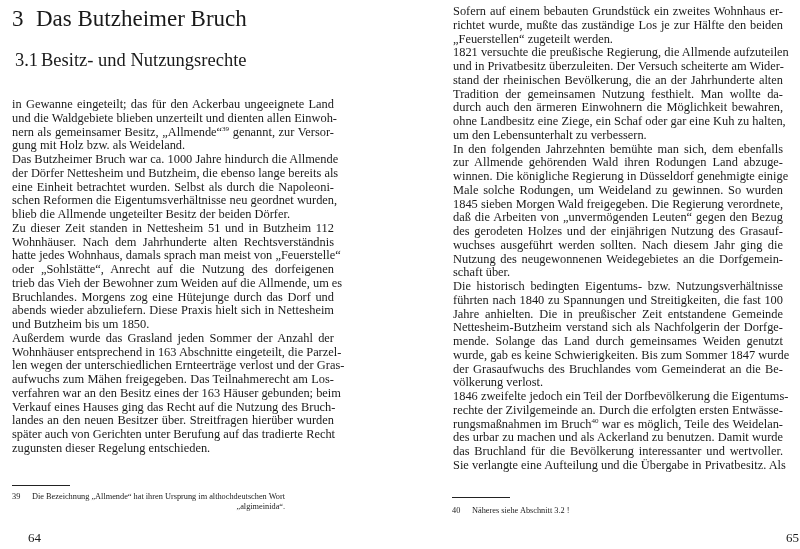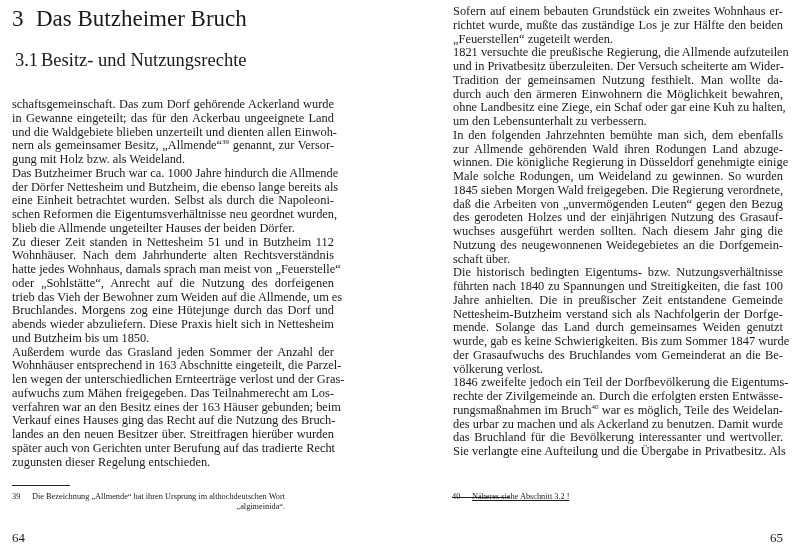--- a/index.html
+++ b/index.html
@@ -17,47 +17,46 @@
   .right-body { left: 53px; top: 5px; width: 330px; }
   .line { display: block; white-space: nowrap; text-align: justify; text-align-last: justify; height: 13.75px; overflow: visible; }
   .line.last { text-align-last: left; }
   sup.fn { font-size: 7px; vertical-align: 5px; line-height: 0; }
   .fn-rule { position: absolute; height: 1px; background: #222; }
   .left-rule { left: 12px; top: 485px; width: 58px; }
   .right-rule { left: 52px; top: 497px; width: 58px; }
   .footnote { position: absolute; font-size: 8.3px; line-height: 10px; white-space: nowrap; }
   .footnote .fn-num { display: inline-block; width: 20px; }
   .left-footnote { left: 12px; top: 492px; }
-  .right-footnote { left: 52px; top: 492px; text-decoration: underline; }
+  .right-footnote { left: 52px; top: 506px; }
   .footnote .cont { padding-left: 20px; display: block; text-align: right; }
-  .page-number { position: absolute; font-size: 13px; }
+  .page-number { position: absolute; font-size: 13px; margin-left: 16px; }
   .left-pn { left: 12px; top: 530px; }
   .right-pn { left: 370px; top: 530px; }
 </style>
 </head>
 <body>
 
 <div class="page page-left">
   <div class="chapter-heading">
     <span class="num">3</span><span>Das Butzheimer Bruch</span>
   </div>
   <div class="section-heading">
     <span class="num">3.1</span><span>Besitz- und Nutzungsrechte</span>
   </div>
   <div class="body-text left-body" id="left-body">
-      <span class="line"><span>schaftsgemeinschaft. Das zum Dorf gehörende Ackerland wurde</span></span>
       <span class="line"><span>in Gewanne eingeteilt; das für den Ackerbau ungeeignete Land</span></span>
       <span class="line"><span>und die Waldgebiete blieben unzerteilt und dienten allen Einwoh-</span></span>
       <span class="line"><span>nern als gemeinsamer Besitz, „Allmende“</span><sup class="fn">39</sup><span> genannt, zur Versor-</span></span>
       <span class="line last"><span>gung mit Holz bzw. als Weideland.</span></span>
       <span class="line"><span>Das Butzheimer Bruch war ca. 1000 Jahre hindurch die Allmende</span></span>
       <span class="line"><span>der Dörfer Nettesheim und Butzheim, die ebenso lange bereits als</span></span>
       <span class="line"><span>eine Einheit betrachtet wurden. Selbst als durch die Napoleoni-</span></span>
       <span class="line"><span>schen Reformen die Eigentumsverhältnisse neu geordnet wurden,</span></span>
-      <span class="line last"><span>blieb die Allmende ungeteilter Hauses der beiden Dörfer.</span></span>
+      <span class="line last"><span>blieb die Allmende ungeteilter Besitz der beiden Dörfer.</span></span>
       <span class="line"><span>Zu dieser Zeit standen in Nettesheim 51 und in Butzheim 112</span></span>
       <span class="line"><span>Wohnhäuser. Nach dem Jahrhunderte alten Rechtsverständnis</span></span>
       <span class="line"><span>hatte jedes Wohnhaus, damals sprach man meist von „Feuerstelle“</span></span>
       <span class="line"><span>oder „Sohlstätte“, Anrecht auf die Nutzung des dorfeigenen</span></span>
       <span class="line"><span>trieb das Vieh der Bewohner zum Weiden auf die Allmende, um es</span></span>
       <span class="line"><span>Bruchlandes. Morgens zog eine Hütejunge durch das Dorf und</span></span>
       <span class="line"><span>abends wieder abzuliefern. Diese Praxis hielt sich in Nettesheim</span></span>
       <span class="line last"><span>und Butzheim bis um 1850.</span></span>
       <span class="line"><span>Außerdem wurde das Grasland jeden Sommer der Anzahl der</span></span>
       <span class="line"><span>Wohnhäuser entsprechend in 163 Abschnitte eingeteilt, die Parzel-</span></span>
@@ -77,20 +76,21 @@
   <div class="page-number left-pn">64</div>
 </div>
 
 <div class="page page-right">
   <div class="body-text right-body" id="right-body">
       <span class="line"><span>Sofern auf einem bebauten Grundstück ein zweites Wohnhaus er-</span></span>
       <span class="line"><span>richtet wurde, mußte das zuständige Los je zur Hälfte den beiden</span></span>
       <span class="line last"><span>„Feuerstellen“ zugeteilt werden.</span></span>
       <span class="line"><span>1821 versuchte die preußische Regierung, die Allmende aufzuteilen</span></span>
       <span class="line"><span>und in Privatbesitz überzuleiten. Der Versuch scheiterte am Wider-</span></span>
+      <span class="line"><span>stand der rheinischen Bevölkerung, die an der Jahrhunderte alten</span></span>
       <span class="line"><span>Tradition der gemeinsamen Nutzung festhielt. Man wollte da-</span></span>
       <span class="line"><span>durch auch den ärmeren Einwohnern die Möglichkeit bewahren,</span></span>
       <span class="line"><span>ohne Landbesitz eine Ziege, ein Schaf oder gar eine Kuh zu halten,</span></span>
       <span class="line last"><span>um den Lebensunterhalt zu verbessern.</span></span>
       <span class="line"><span>In den folgenden Jahrzehnten bemühte man sich, dem ebenfalls</span></span>
       <span class="line"><span>zur Allmende gehörenden Wald ihren Rodungen Land abzuge-</span></span>
       <span class="line"><span>winnen. Die königliche Regierung in Düsseldorf genehmigte einige</span></span>
       <span class="line"><span>Male solche Rodungen, um Weideland zu gewinnen. So wurden</span></span>
       <span class="line"><span>1845 sieben Morgen Wald freigegeben. Die Regierung verordnete,</span></span>
       <span class="line"><span>daß die Arbeiten von „unvermögenden Leuten“ gegen den Bezug</span></span>

